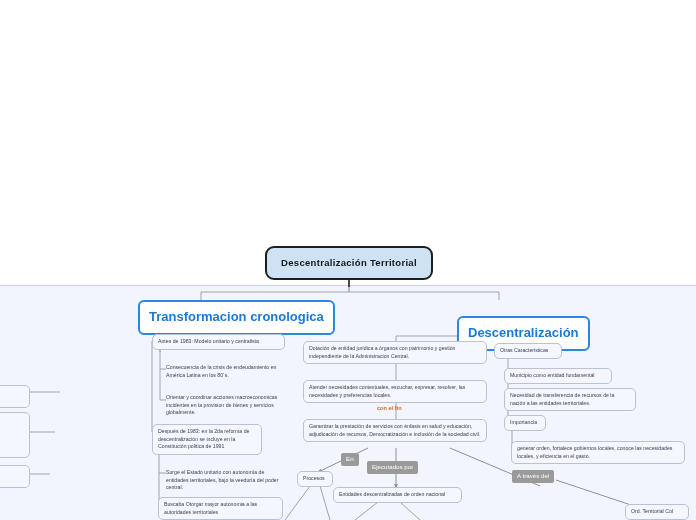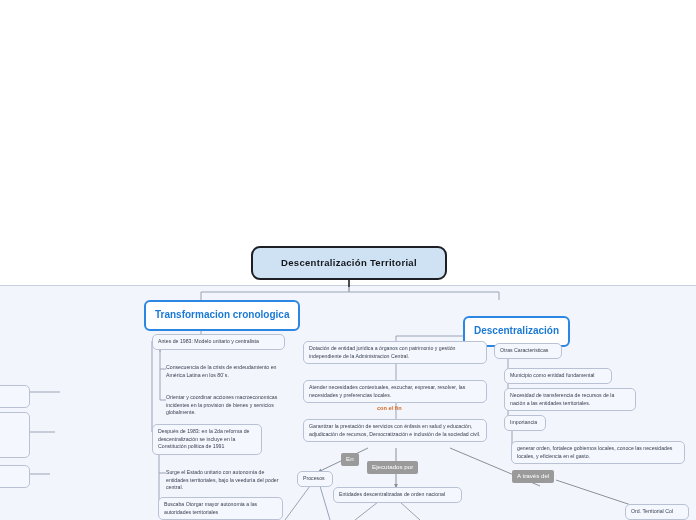--- a/index.html
+++ b/index.html
@@ -65,26 +65,25 @@
     letter-spacing: .3px;
     text-align: center;
     padding: 8px 10px;
   }
   
   .node.lvl1 {
     background: #ffffff;
     border: 2px solid #2b87e3;
     border-radius: 6px;
     color: #1b79d6;
-    font-size: 10px;
+    font-size: 13px;
     font-weight: bold;
     text-align: left;
     padding: 6px 9px;
     white-space: nowrap;
-    margin-left: 6px;
   }
   
   .rel {
     position: absolute;
     background: #9a9a9a;
     color: #ffffff;
     font-size: 6.2px;
     line-height: 1;
     padding: 3px 5px 4px 5px;
     border-radius: 2px;
@@ -165,21 +164,21 @@
     <path class="edge" d="M310,486 L285,520"></path>
     <path class="edge" d="M320,486 L330,520"></path>
     <path class="edge" d="M378,502 L355,520"></path>
     <path class="edge" d="M400,502 L420,520"></path>
 
     <path class="edge" d="M30,392 L60,392"></path>
     <path class="edge" d="M30,432 L55,432"></path>
     <path class="edge" d="M30,474 L50,474"></path>
   </svg>
 
-  <div class="node root" style="left:251px; top:246px; width:196px;">Descentralización Territorial</div>
+  <div class="node root" style="left:265px; top:246px; width:168px;">Descentralización Territorial</div>
 
   <div class="node lvl1" style="left:138px; top:300px;">Transformacion cronologica</div>
 
   <div class="node lvl1" style="left:457px; top:316px;">Descentralización</div>
 
   <div class="node" style="left:152px; top:334px; width:133px;">Antes de 1983: Modelo unitario y centralista</div>
 
   <div class="node" style="left:160px; top:360px; width:133px; border-color:transparent; background:transparent;">Consecuencia de la crisis de endeudamiento en América Latina en los 80´s.</div>
 
   <div class="node" style="left:160px; top:390px; width:133px; border-color:transparent; background:transparent;">Orientar y coordinar acciones macroeconomicas  incidentes en la provision de bienes y servicios globalmente.</div>

